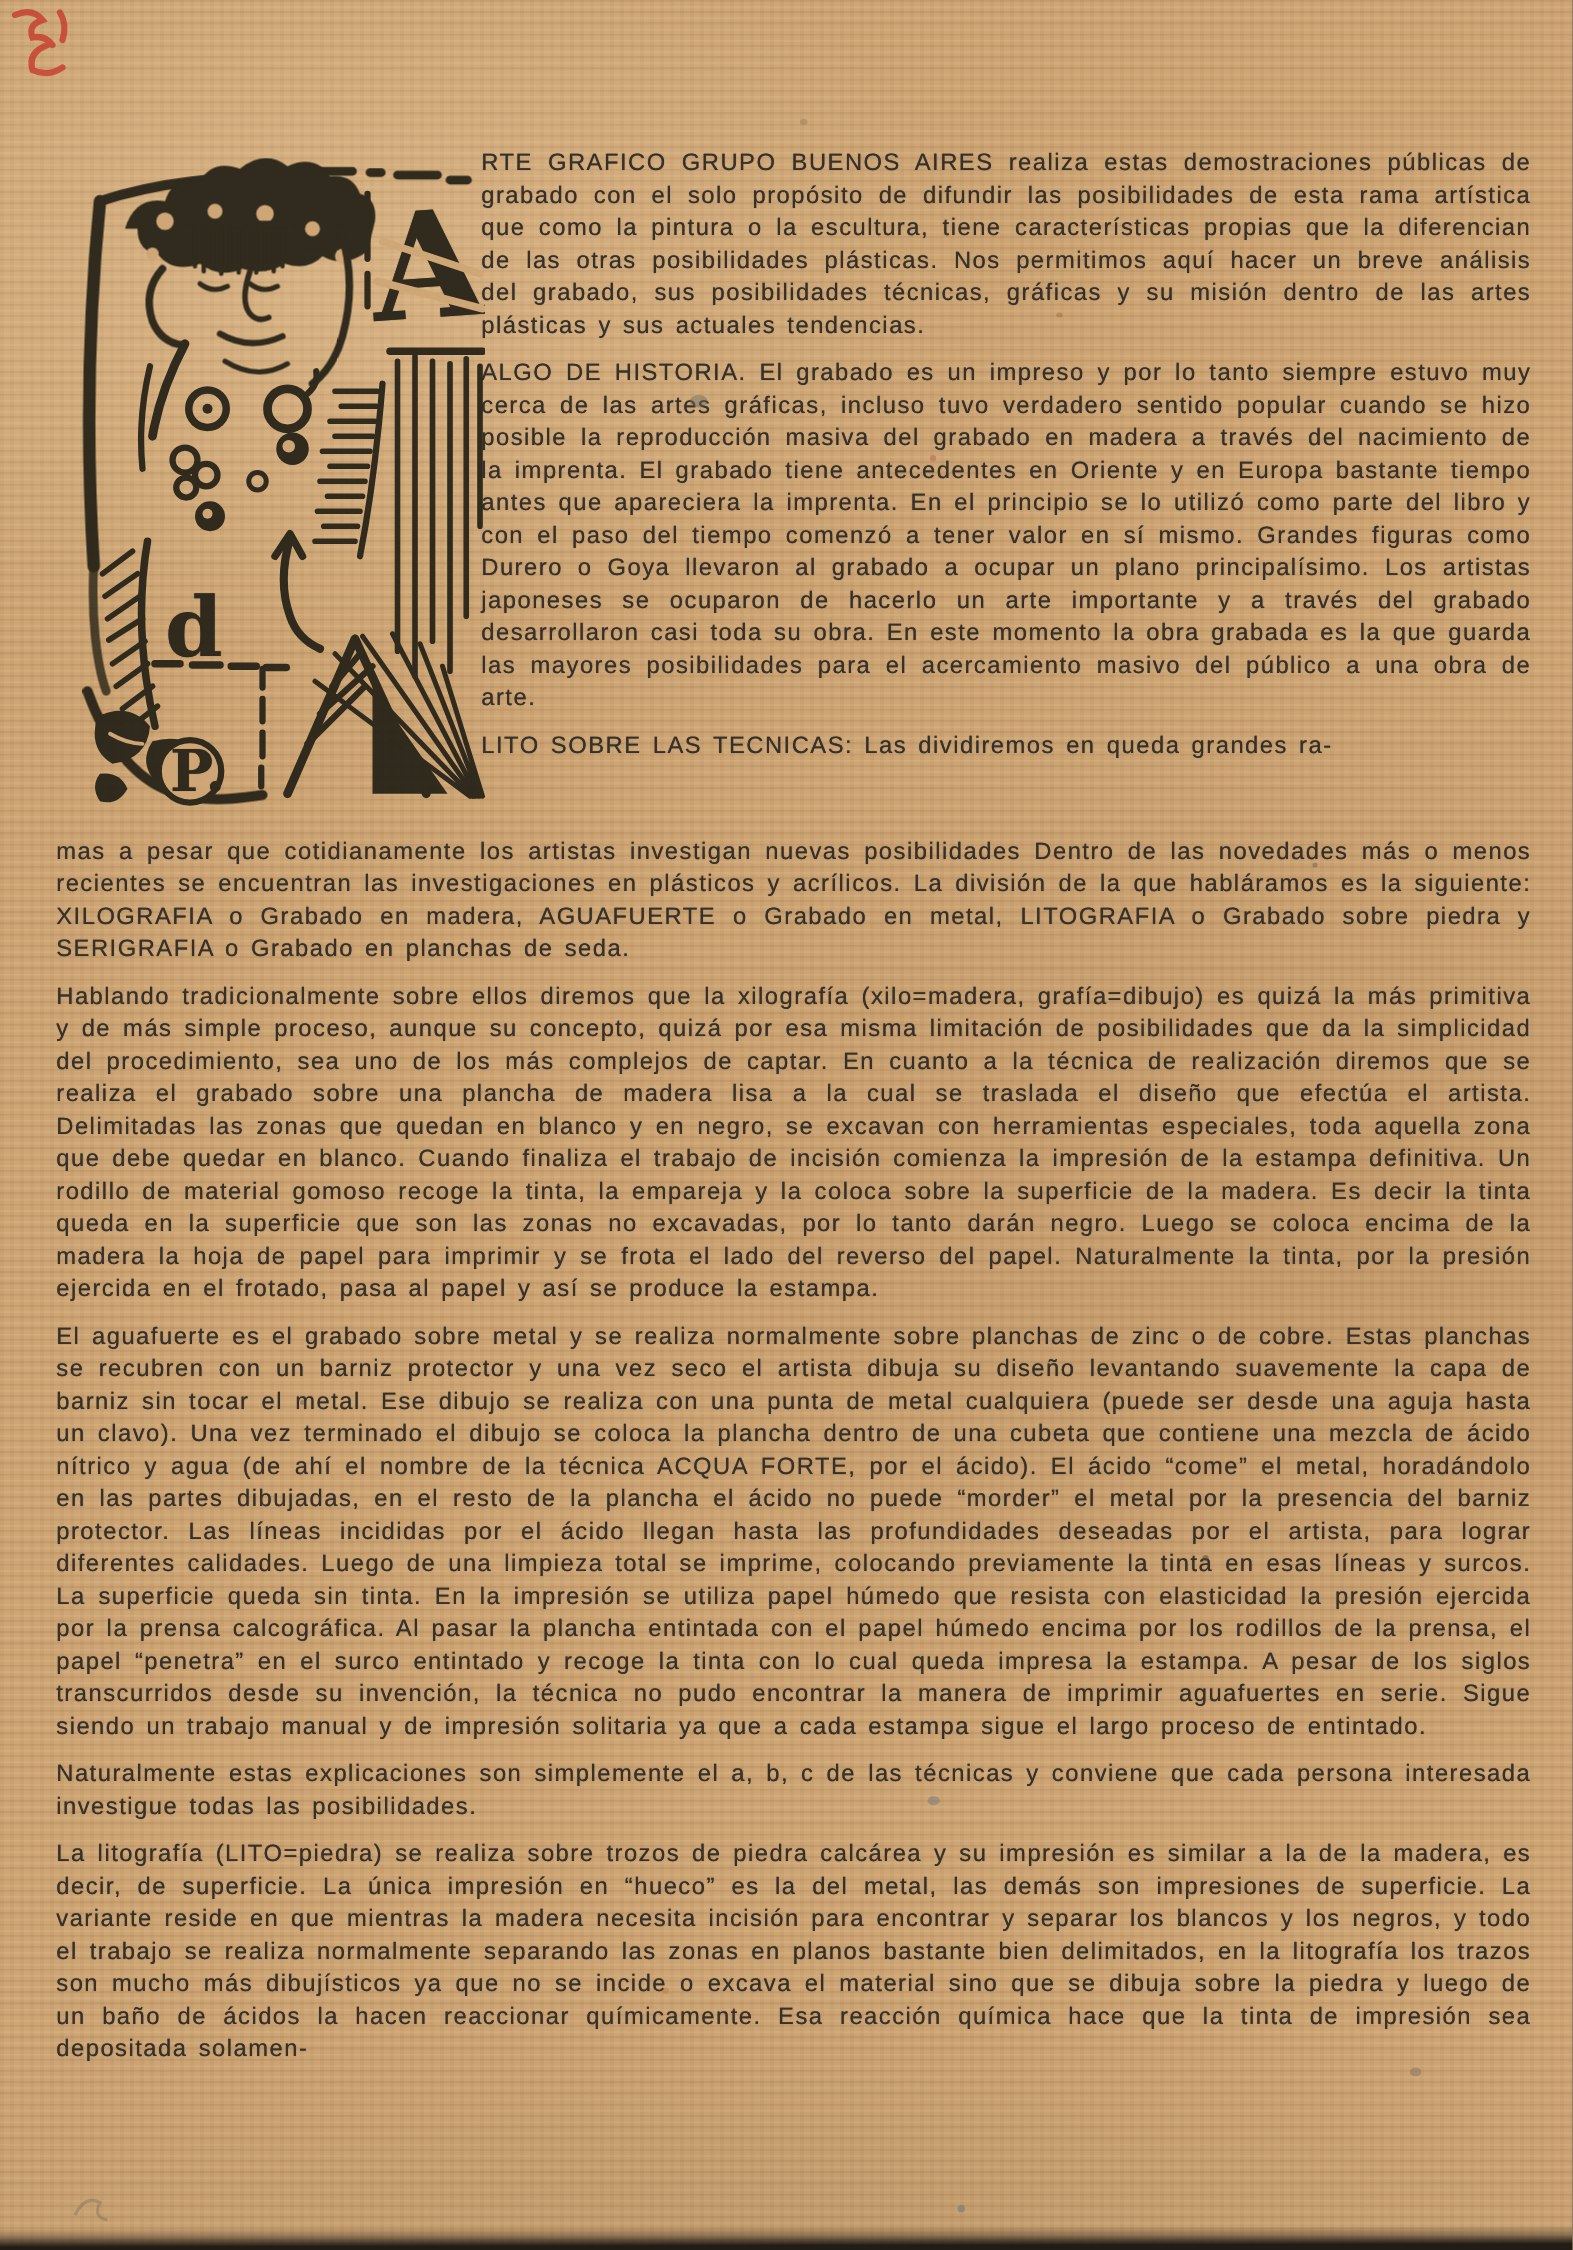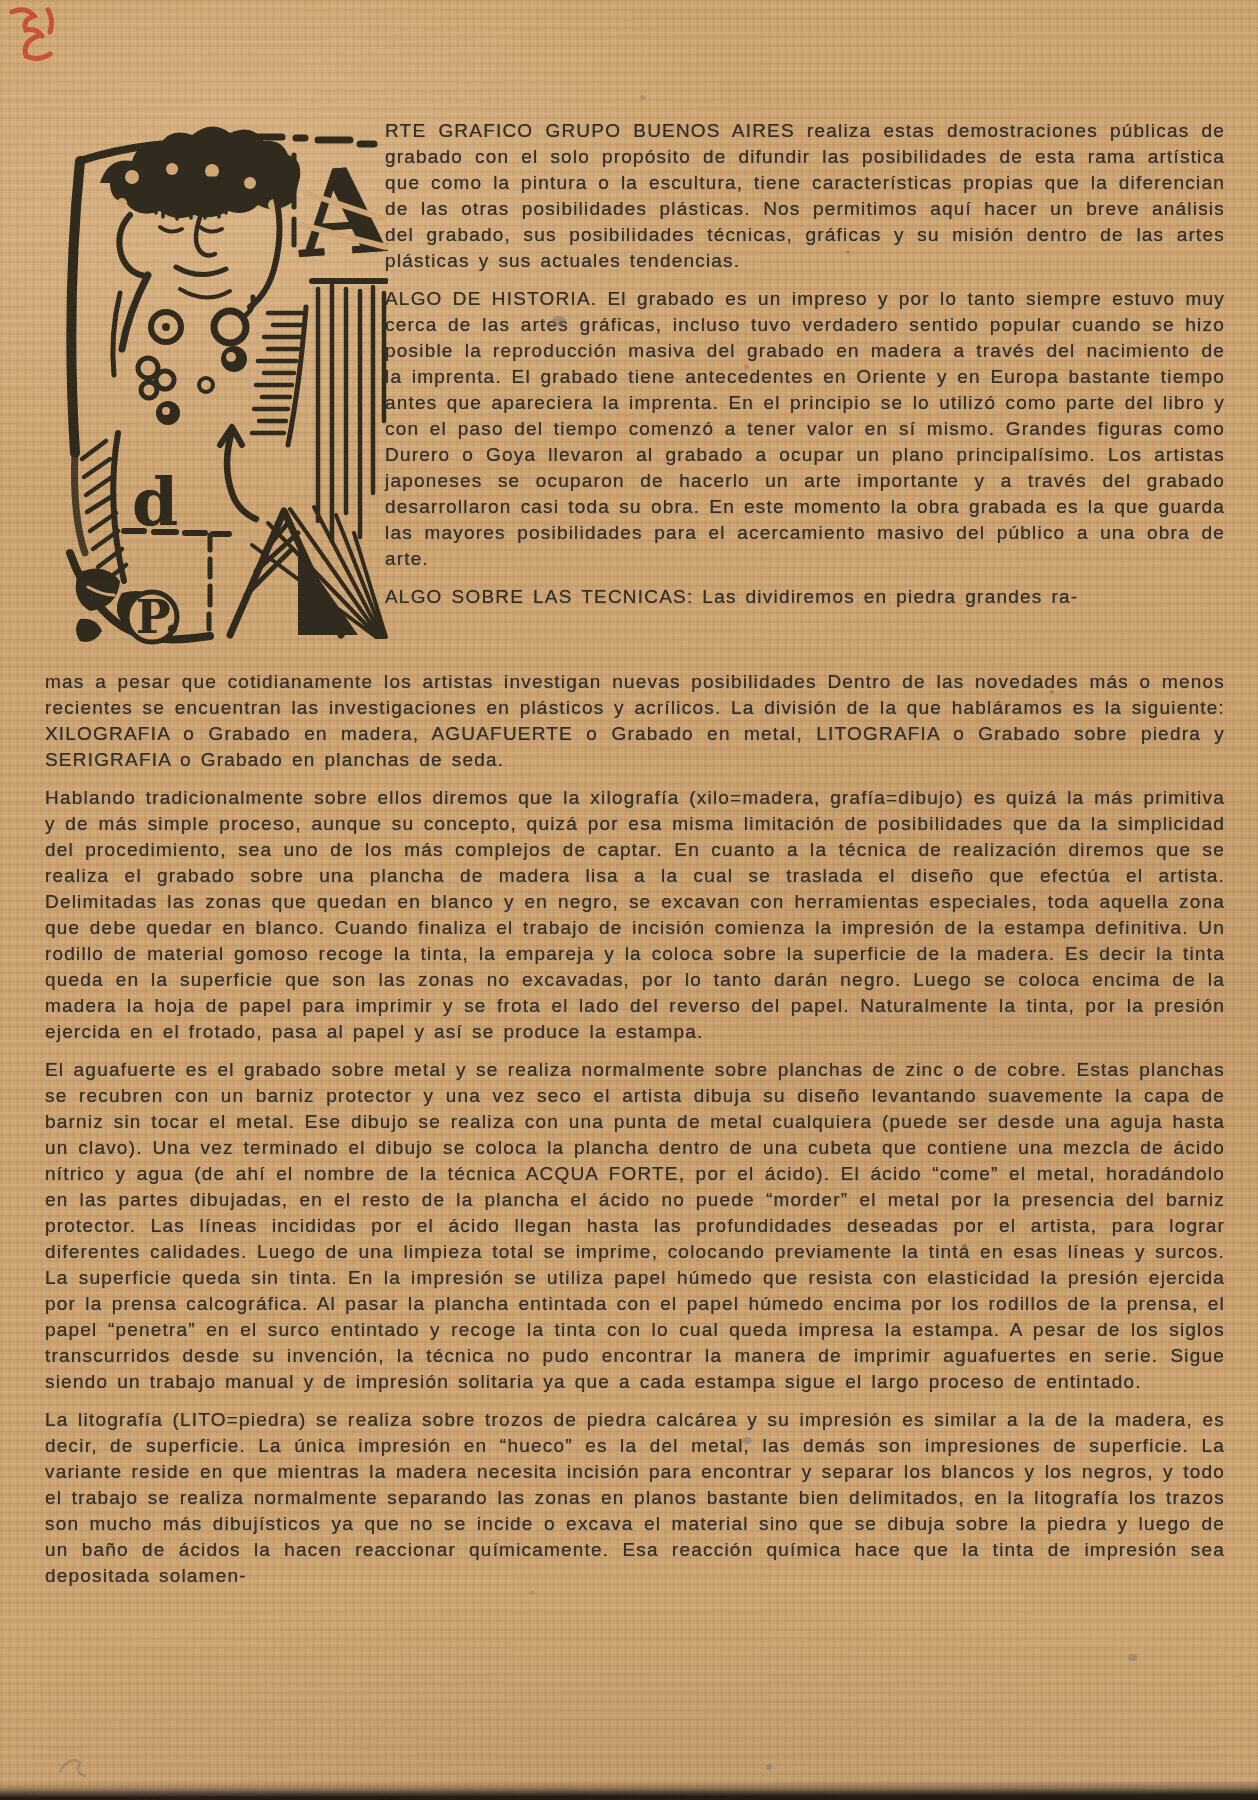--- a/index.html
+++ b/index.html
@@ -125,27 +125,28 @@
           <path d="M20,498 q16,-2 22,12 q-8,14 -22,10 q-8,-12 0,-22z" fill="#282419" stroke="none"></path>
 
           <circle cx="92" cy="496" r="25" fill="#cfa776" stroke-width="5"></circle>
           <text x="76" y="512" font-family="DejaVu Serif, serif" font-weight="bold" font-size="46" fill="#282419" stroke="none">P.</text>
         </g>
       </svg>
 
       <div class="col">
         <p><span>RTE GRAFICO GRUPO BUENOS AIRES</span> <span>realiza estas demostraciones públicas de grabado con el solo propósito de difundir las posibilidades de esta rama artística que como la pintura o la escultura, tiene características propias que la diferencian de las otras posibilidades plásticas. Nos permitimos aquí hacer un breve análisis del grabado, sus posibilidades técnicas, gráficas y su misión dentro de las artes plásticas y sus actuales tendencias.</span></p>
         <p><b>ALGO DE HISTORIA.</b> <span>El grabado es un impreso y por lo tanto siempre estuvo muy cerca de las artes gráficas, incluso tuvo verdadero sentido popular cuando se hizo posible la reproducción masiva del grabado en madera a través del nacimiento de la imprenta. El grabado tiene antecedentes en Oriente y en Europa bastante tiempo antes que apareciera la imprenta. En el principio se lo utilizó como parte del libro y con el paso del tiempo comenzó a tener valor en sí mismo. Grandes figuras como Durero o Goya llevaron al grabado a ocupar un plano principalísimo. Los artistas japoneses se ocuparon de hacerlo un arte importante y a través del grabado desarrollaron casi toda su obra. En este momento la obra grabada es la que guarda las mayores posibilidades para el acercamiento masivo del público a una obra de arte.</span></p>
-        <p><b>ALGO SOBRE LAS TECNICAS:</b> <span>Las dividiremos en piedra grandes ra-</span></p>
+        <p><b>LITO SOBRE LAS TECNICAS:</b> <span>Las dividiremos en queda grandes ra-</span></p>
       </div>
     </div>
 
     <p class="full">mas a pesar que cotidianamente los artistas investigan nuevas posibilidades Dentro de las novedades más o menos recientes se encuentran las investigaciones en plásticos y acrílicos. La división de la que habláramos es la siguiente: XILOGRAFIA o Grabado en madera, AGUAFUERTE o Grabado en metal, LITOGRAFIA o Grabado sobre piedra y SERIGRAFIA o Grabado en planchas de seda.</p>
     <p class="full">Hablando tradicionalmente sobre ellos diremos que la xilografía (xilo=madera, grafía=dibujo) es quizá la más primitiva y de más simple proceso, aunque su concepto, quizá por esa misma limitación de posibilidades que da la simplicidad del procedimiento, sea uno de los más complejos de captar. En cuanto a la técnica de realización diremos que se realiza el grabado sobre una plancha de madera lisa a la cual se traslada el diseño que efectúa el artista. Delimitadas las zonas que quedan en blanco y en negro, se excavan con herramientas especiales, toda aquella zona que debe quedar en blanco. Cuando finaliza el trabajo de incisión comienza la impresión de la estampa definitiva. Un rodillo de material gomoso recoge la tinta, la empareja y la coloca sobre la superficie de la madera. Es decir la tinta queda en la superficie que son las zonas no excavadas, por lo tanto darán negro. Luego se coloca encima de la madera la hoja de papel para imprimir y se frota el lado del reverso del papel. Naturalmente la tinta, por la presión ejercida en el frotado, pasa al papel y así se produce la estampa.</p>
     <p class="full">El aguafuerte es el grabado sobre metal y se realiza normalmente sobre planchas de zinc o de cobre. Estas planchas se recubren con un barniz protector y una vez seco el artista dibuja su diseño levantando suavemente la capa de barniz sin tocar el metal. Ese dibujo se realiza con una punta de metal cualquiera (puede ser desde una aguja hasta un clavo). Una vez terminado el dibujo se coloca la plancha dentro de una cubeta que contiene una mezcla de ácido nítrico y agua (de ahí el nombre de la técnica ACQUA FORTE, por el ácido). El ácido “come” el metal, horadándolo en las partes dibujadas, en el resto de la plancha el ácido no puede “morder” el metal por la presencia del barniz protector. Las líneas incididas por el ácido llegan hasta las profundidades deseadas por el artista, para lograr diferentes calidades. Luego de una limpieza total se imprime, colocando previamente la tinta en esas líneas y surcos. La superficie queda sin tinta. En la impresión se utiliza papel húmedo que resista con elasticidad la presión ejercida por la prensa calcográfica. Al pasar la plancha entintada con el papel húmedo encima por los rodillos de la prensa, el papel “penetra” en el surco entintado y recoge la tinta con lo cual queda impresa la estampa. A pesar de los siglos transcurridos desde su invención, la técnica no pudo encontrar la manera de imprimir aguafuertes en serie. Sigue siendo un trabajo manual y de impresión solitaria ya que a cada estampa sigue el largo proceso de entintado.</p>
+    <p class="full">Naturalmente estas explicaciones son simplemente el a, b, c de las técnicas y conviene que cada persona interesada investigue todas las posibilidades.</p>
     <p class="full">La litografía (LITO=piedra) se realiza sobre trozos de piedra calcárea y su impresión es similar a la de la madera, es decir, de superficie. La única impresión en “hueco” es la del metal, las demás son impresiones de superficie. La variante reside en que mientras la madera necesita incisión para encontrar y separar los blancos y los negros, y todo el trabajo se realiza normalmente separando las zonas en planos bastante bien delimitados, en la litografía los trazos son mucho más dibujísticos ya que no se incide o excava el material sino que se dibuja sobre la piedra y luego de un baño de ácidos la hacen reaccionar químicamente. Esa reacción química hace que la tinta de impresión sea depositada solamen-</p>
   </div>
 
   <div class="speck" style="left:552px;top:316px;width:14px;height:10px;background:#6f6a60;opacity:.45;"></div>
   <div class="speck" style="left:744px;top:364px;width:5px;height:5px;background:#c06a58;opacity:.6;"></div>
   <div class="speck" style="left:742px;top:1437px;width:10px;height:7px;background:#5a6f86;opacity:.4;"></div>
   <div class="speck" style="left:766px;top:1764px;width:6px;height:6px;background:#5a6f86;opacity:.45;"></div>
   <div class="speck" style="left:962px;top:1244px;width:5px;height:5px;background:#4a443c;opacity:.5;"></div>
   <div class="speck" style="left:530px;top:1590px;width:5px;height:5px;background:#c07a3a;opacity:.5;"></div>
   <div class="speck" style="left:1128px;top:1654px;width:9px;height:7px;background:#6f6a60;opacity:.4;"></div>

